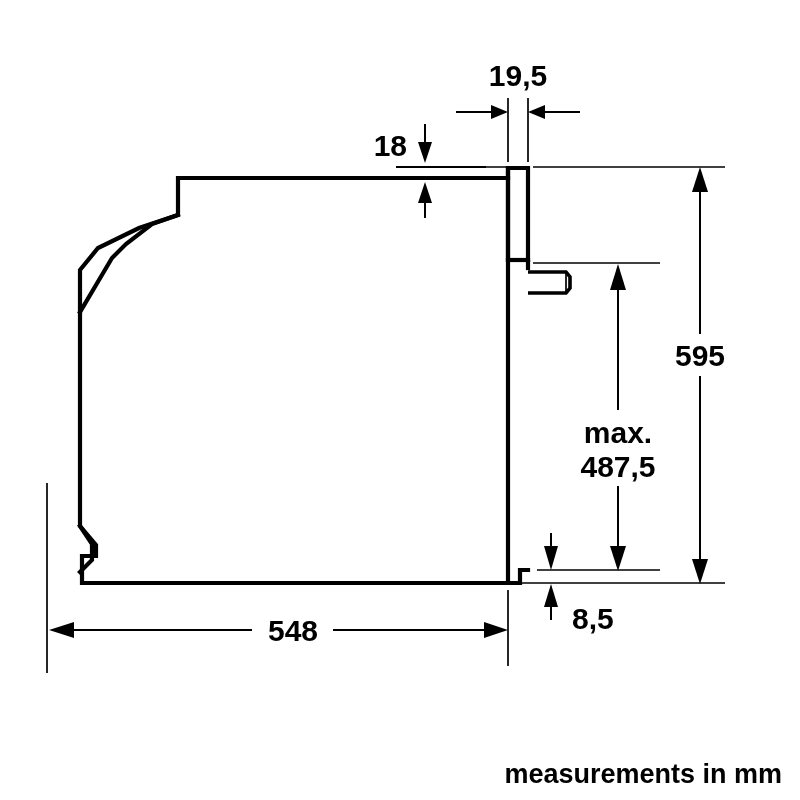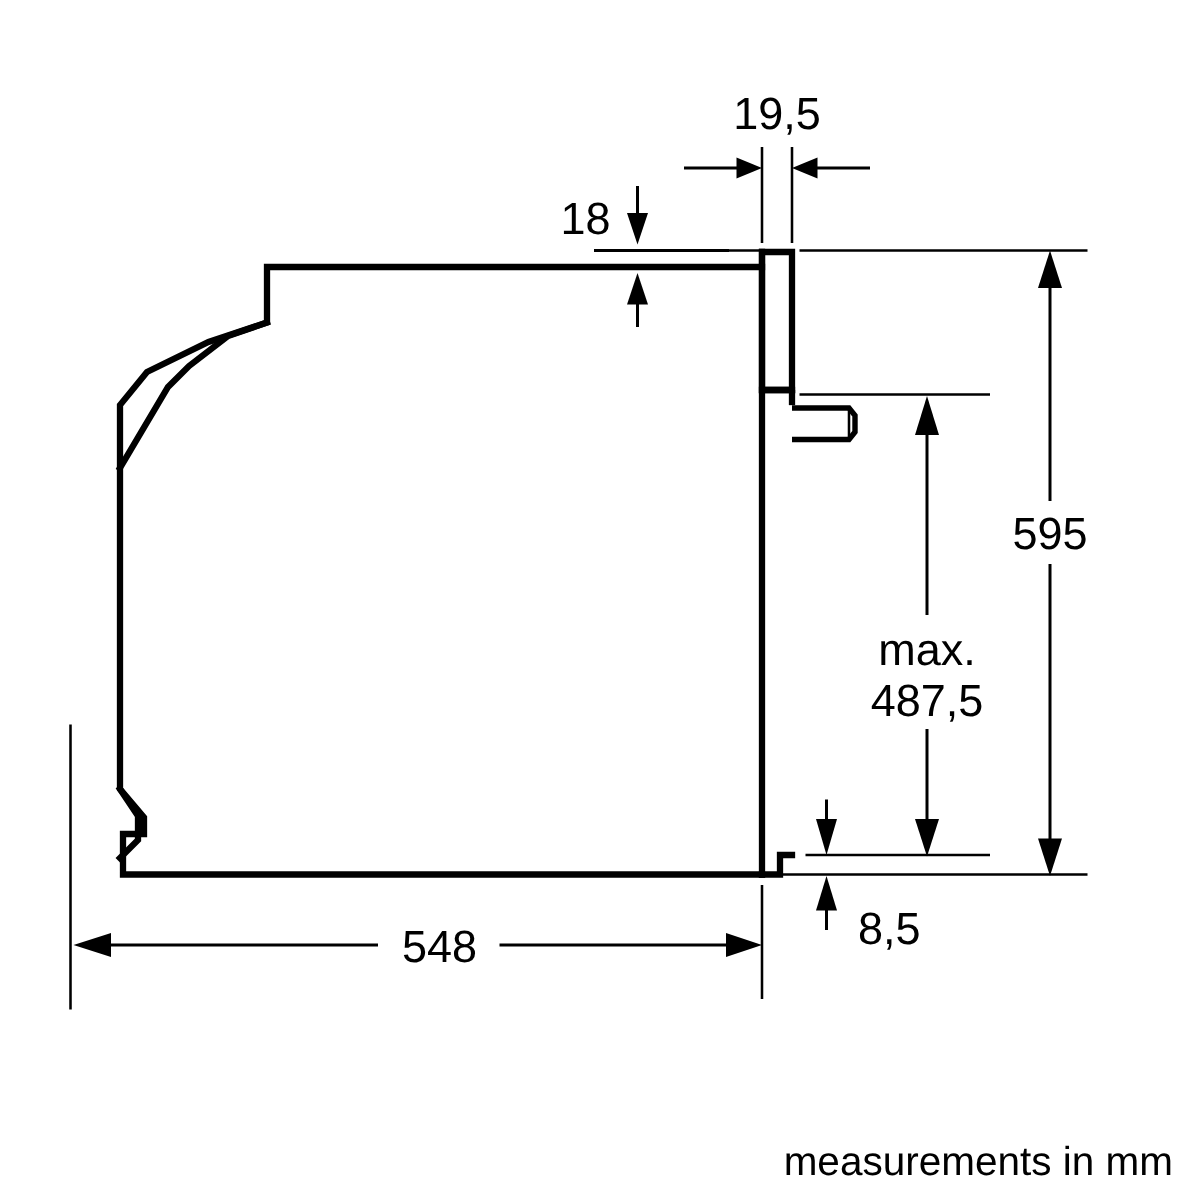--- a/index.html
+++ b/index.html
@@ -10,20 +10,21 @@
   body {
     width: 800px;
     height: 800px;
     font-family: "Liberation Sans", sans-serif;
     overflow: hidden;
   }
   #drawing-root {
     position: relative;
     width: 800px;
     height: 644px;
+    font-weight: bold;
   }
   svg#tech-drawing {
     display: block;
     width: 800px;
     height: 800px;
   }
   .outline {
     fill: none;
     stroke: #000000;
     stroke-width: 4.2;

